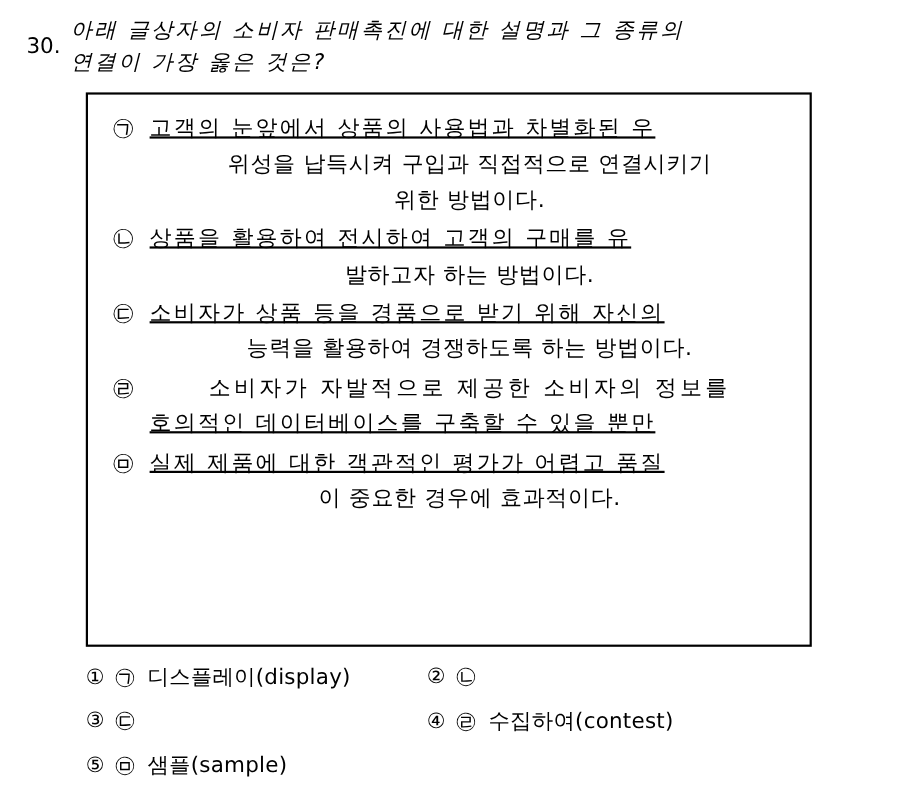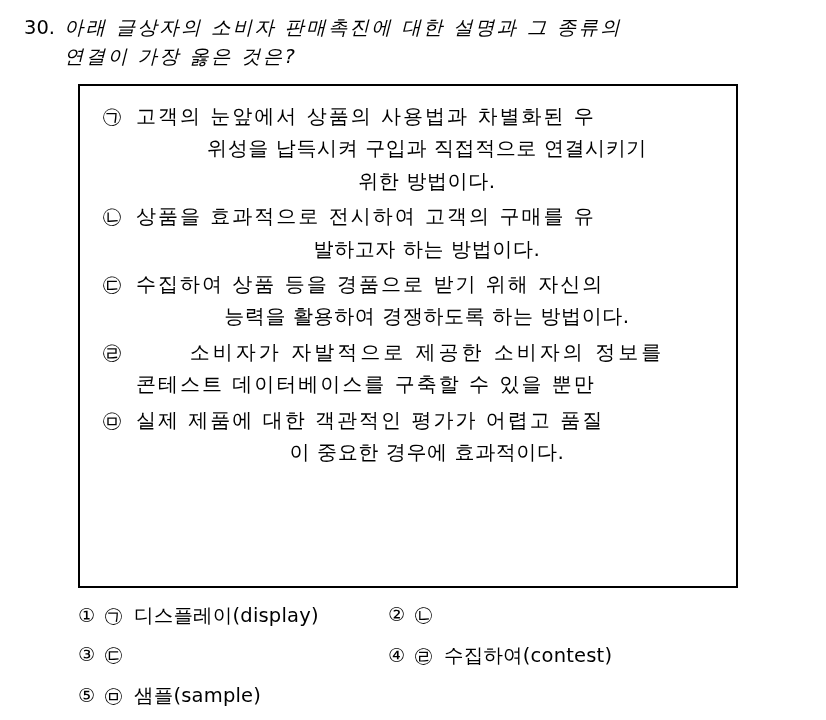--- a/index.html
+++ b/index.html
@@ -17,21 +17,21 @@
   .page {
     position: relative;
     width: 826px;
     height: 720px;
     box-sizing: border-box;
     padding: 14px 18px 0 18px;
   }
   
   .question {
     display: flex;
-    align-items: flex-start;
+    align-items: center;
     font-size: 19.5px;
     line-height: 1.48;
     letter-spacing: 0.6px;
     margin-left: 6px;
   }
   .q-number {
     flex: 0 0 auto;
     width: 40px;
     text-align: left;
     font-size: 19.5px;
@@ -73,21 +73,21 @@
   .p-body {
     flex: 1 1 auto;
     font-size: 20px;
     line-height: 1.62;
     letter-spacing: 1.1px;
   }
   .p-body div {
     white-space: nowrap;
   }
   .w-wide { letter-spacing: 3.0px; text-align: center; }
-  .w-mid  { letter-spacing: 2.0px; }
+  .w-mid  { letter-spacing: 2.0px; text-decoration: underline; }
   .w-nar  { letter-spacing: 0.6px; text-align: center; }
   
   .choices {
     position: absolute;
     left: 78px;
     top: 602px;
     width: 700px;
   }
   .choice-row {
     display: flex;
@@ -137,38 +137,38 @@
       <div class="p-body">
         <div class="w-mid">고객의 눈앞에서 상품의 사용법과 차별화된 우</div>
         <div class="w-nar">위성을 납득시켜 구입과 직접적으로 연결시키기</div>
         <div class="w-nar">위한 방법이다.</div>
       </div>
     </div>
 
     <div class="p-item">
       <div class="p-marker">㉡</div>
       <div class="p-body">
-        <div class="w-mid">상품을 효과적으로 전시하여 고객의 구매를 유</div>
+        <div class="w-mid">상품을 활용하여 전시하여 고객의 구매를 유</div>
         <div class="w-nar">발하고자 하는 방법이다.</div>
       </div>
     </div>
 
     <div class="p-item">
       <div class="p-marker">㉢</div>
       <div class="p-body">
-        <div class="w-mid">수집하여 상품 등을 경품으로 받기 위해 자신의</div>
+        <div class="w-mid">소비자가 상품 등을 경품으로 받기 위해 자신의</div>
         <div class="w-nar">능력을 활용하여 경쟁하도록 하는 방법이다.</div>
       </div>
     </div>
 
     <div class="p-item">
       <div class="p-marker">㉣</div>
       <div class="p-body">
         <div class="w-wide">소비자가 자발적으로 제공한 소비자의 정보를</div>
-        <div class="w-mid">콘테스트 데이터베이스를 구축할 수 있을 뿐만</div>
+        <div class="w-mid">호의적인 데이터베이스를 구축할 수 있을 뿐만</div>
       </div>
     </div>
 
     <div class="p-item">
       <div class="p-marker">㉤</div>
       <div class="p-body">
         <div class="w-mid">실제 제품에 대한 객관적인 평가가 어렵고 품질</div>
         <div class="w-nar">이 중요한 경우에 효과적이다.</div>
       </div>
     </div>

